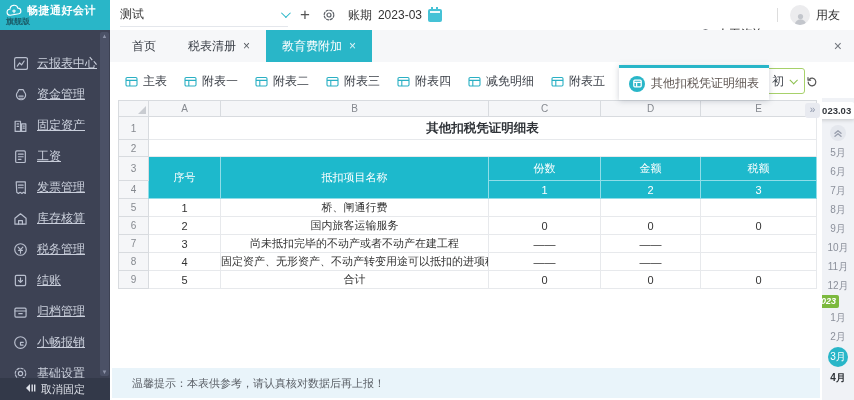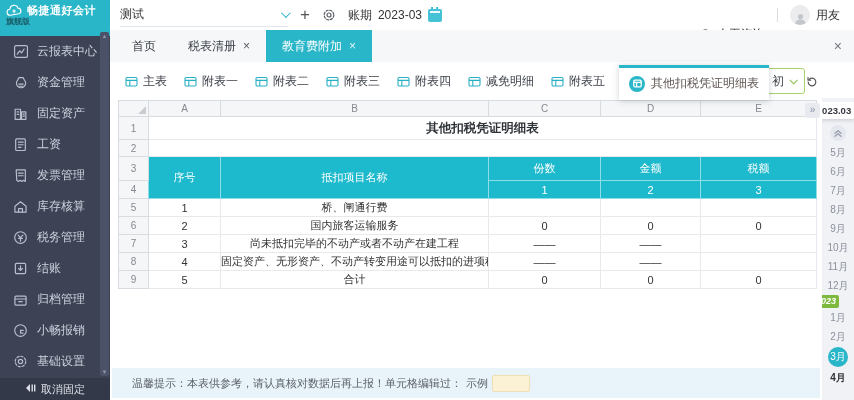--- a/index.html
+++ b/index.html
@@ -2,26 +2,26 @@
 <html><head>
 <meta charset="utf-8">
 <style>
   * { margin:0; padding:0; box-sizing:border-box; }
   html,body { width:854px; height:400px; overflow:hidden; }
   body { font-family:"Liberation Sans","DejaVu Sans",sans-serif; font-size:12px; color:#333; background:#fff; }
   .app { display:flex; width:854px; height:400px; }
 
   
   .sidebar { position:relative; width:110px; flex:0 0 110px; background:#3d4254; color:#c9cedb; overflow:hidden; }
-  .logo { height:36px; background:#29b6c8; color:#fff; padding:3px 6px 12px 6px; position:relative; }
+  .logo { height:30px; background:#29b6c8; color:#fff; padding:3px 6px 12px 6px; position:relative; }
   .logo-row { display:flex; align-items:center; gap:4px; }
   .logo-row svg { width:17px; height:14px; stroke:#fff; fill:none; stroke-width:1.2; }
   .brand-name { font-size:11px; font-weight:bold; letter-spacing:.5px; white-space:nowrap; }
   .brand-edition { font-size:8px; color:#1b5f6b; font-weight:bold; line-height:8px; }
-  .menu { position:absolute; top:30px; left:0; right:0; bottom:22px; padding-top:6px; overflow:hidden; }
+  .menu { position:absolute; top:30px; left:0; right:0; bottom:22px; padding-top:18px; overflow:hidden;text-decoration:underline; }
   .menu-item { display:flex; align-items:center; gap:9px; height:31px; padding-left:13px; cursor:pointer; white-space:nowrap; }
   .mi-icon { width:15px; height:15px; flex:0 0 15px; color:#b9bfce; }
   .mi-icon svg { width:15px; height:15px; stroke:currentColor; fill:none; stroke-width:1.1; stroke-linecap:round; stroke-linejoin:round; }
   .mi-label { font-size:12px; color:#ccd1dd; }
   .side-scroll { position:absolute; top:32px; right:1px; bottom:24px; width:9px; background:#4b5166; border-radius:2px; display:flex; flex-direction:column; justify-content:space-between; align-items:center; font-size:6px; color:#8d93a8; padding:1px 0; }
   .unpin { position:absolute; left:0; right:0; bottom:0; height:22px; background:#333949; display:flex; align-items:center; justify-content:center; gap:5px; font-size:11px; color:#dde0e8; cursor:pointer; z-index:3; }
   .unpin-icon svg { width:11px; height:10px; fill:#dde0e8; }
 
   
   .main { flex:1; display:flex; flex-direction:column; min-width:0; }
@@ -79,21 +79,21 @@
   tr.r-blank td.cell { height:17px; }
   td.teal { background:#1db9cc; color:#fff; border:1px solid #8fdde8; text-align:center; font-size:11px; }
   tr.r-head1 td.teal { height:24px; }
   tr.r-head2 td.teal { height:18px; }
   .corner { position:relative; }
   .corner:after { content:""; position:absolute; right:2px; bottom:2px; border-left:8px solid transparent; border-bottom:8px solid #c9ccd1; }
   .expand-btn { position:absolute; top:3px; right:-4px; width:15px; height:15px; background:#e8eaf0; border-radius:3px; color:#8a93a8; font-size:10px; line-height:14px; text-align:center; cursor:pointer; }
 
   .grid-gap { flex:1; background:#fff; }
 
-  .hintbar { flex:0 0 30px; margin:0 2px 2px 2px; background:#e9f4fa; display:flex; align-items:center; justify-content:flex-start; padding:0 16px 0 20px; font-size:11px; color:#5c6168; }
+  .hintbar { flex:0 0 30px; margin:0 2px 2px 2px; background:#e9f4fa; display:flex; align-items:center; justify-content:space-between; padding:0 16px 0 20px; font-size:11px; color:#5c6168; }
   .hint-right { display:flex; align-items:center; gap:4px; }
   .edited-swatch { width:38px; height:17px; background:#fbf2d6; border:1px solid #eee0b4; border-radius:2px; }
 
   
   .month-strip { flex:0 0 32px; width:32px; position:relative; background:#fff; }
   .strip-bg { position:absolute; top:36px; left:0; right:0; bottom:0; background:#f0f2f6; }
   .strip-inner { position:absolute; top:40px; left:0; right:0; bottom:0; display:flex; flex-direction:column; align-items:center; overflow:hidden; }
   .period-pill { position:relative; z-index:2; margin-left:-8px; background:#fff; box-shadow:0 1px 4px rgba(0,0,0,.18); border-radius:3px; font-size:9.5px; font-weight:bold; color:#33373d; padding:3px 4px; white-space:nowrap; cursor:pointer; }
   .strip-chev { margin-top:6px; width:16px; height:16px; border-radius:50%; background:#e4e7ed; display:flex; align-items:center; justify-content:center; cursor:pointer; }
   .strip-chev svg { width:10px; height:10px; stroke:#9aa0ae; fill:none; stroke-width:1.4; stroke-linecap:round; stroke-linejoin:round; }
@@ -434,25 +434,20 @@
               <td class="cell">0</td>
             </tr>
           </tbody>
             </table>
         </div>
 
         <div class="grid-gap"></div>
 
         <div class="hintbar">
           <span>温馨提示：本表供参考，请认真核对数据后再上报！</span>
-          <span class="hint-right">
-            <span>单元格编辑过：</span>
-            <span>示例</span>
-            <span class="edited-swatch"></span>
-          </span>
         </div>
       </div>
 
       <div class="month-strip">
         <div class="strip-bg"></div>
         <div class="strip-inner">
           <div class="period-pill">2023.03</div>
           <div class="strip-chev">
             <svg viewBox="0 0 10 10">
                 <path d="M2 5.2l3-2.4 3 2.4M2 8.2l3-2.4 3 2.4"></path>

